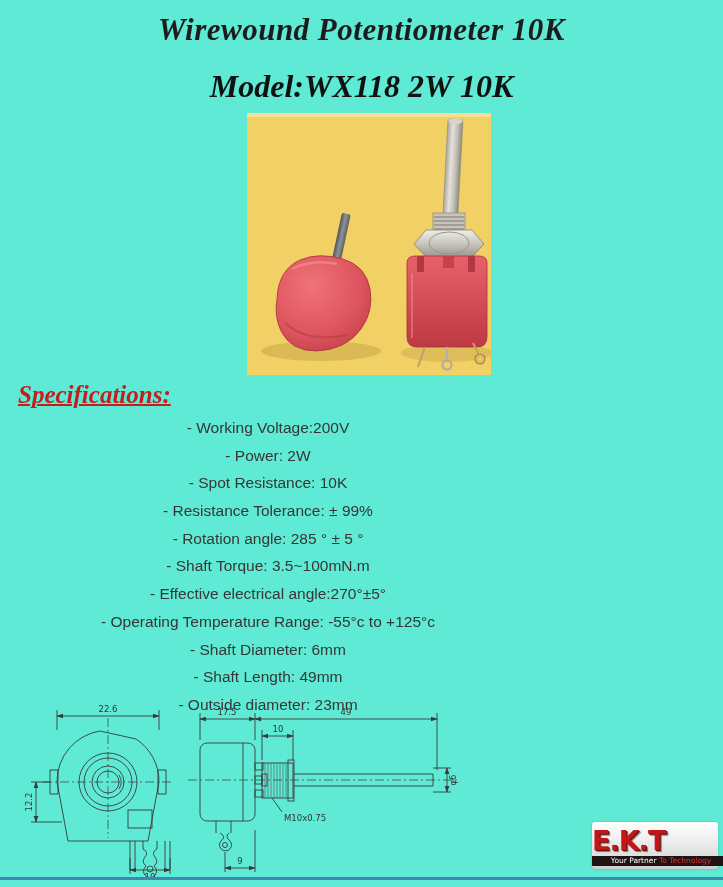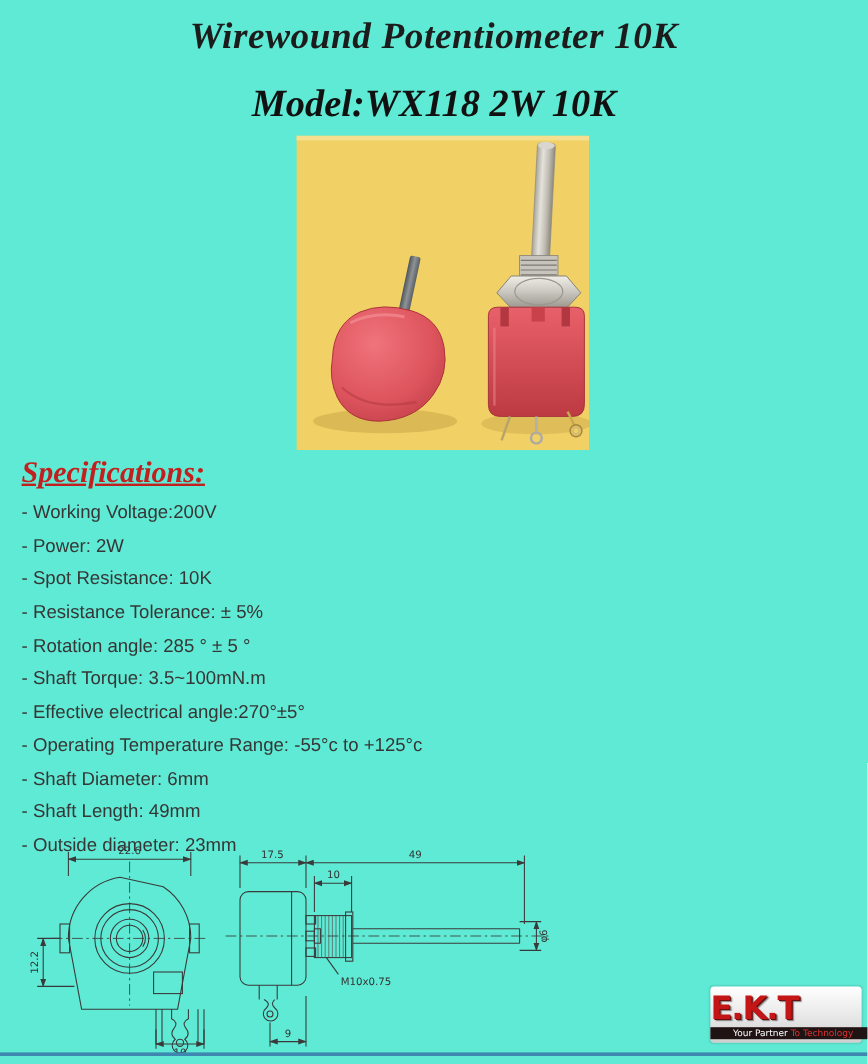--- a/index.html
+++ b/index.html
@@ -11,21 +11,21 @@
     font-size:31px;color:#1c1c1c;letter-spacing:0.5px;}
   .doc-model{position:absolute;top:68px;left:0;width:723px;text-align:center;
     font-family:"Liberation Serif",serif;font-style:italic;font-weight:bold;
     font-size:32px;color:#111;}
   
   .photo{position:absolute;left:247px;top:113px;width:244px;height:262px;}
   
   .spec-heading{position:absolute;left:18px;top:381px;
     font-family:"Liberation Serif",serif;font-style:italic;font-weight:bold;
     font-size:25px;color:#c21f1f;text-decoration:underline;text-decoration-thickness:2px;}
-  .spec-list{position:absolute;left:18px;top:419px;width:500px;}
+  .spec-list{position:absolute;left:18px;top:419px;width:500px;text-align:center;}
   .spec-item{font-size:15.5px;color:#363636;height:27.7px;line-height:18px;
     font-family:"Liberation Sans",sans-serif;}
   
   .drawing{position:absolute;left:18px;top:700px;width:460px;height:180px;}
   .dim-text{font-family:"DejaVu Sans",sans-serif;font-size:8.5px;fill:#333;}
   
   .logo{position:absolute;left:592px;top:822px;width:126px;height:47px;
     background:linear-gradient(180deg,#ffffff 0%,#e7e7e7 55%,#cfcfcf 100%);
     border-radius:3px;display:flex;flex-direction:column;align-items:flex-start;
     justify-content:flex-end;box-shadow:0 0 2px rgba(0,0,0,0.25);}
@@ -117,21 +117,21 @@
       <circle cx="233" cy="246" r="1.8" fill="#f1d065"></circle>
     </g>
   </svg>
 
   <div class="spec-heading">Specifications:</div>
 
   <div class="spec-list">
     <div class="spec-item">- Working Voltage:200V</div>
     <div class="spec-item">- Power: 2W</div>
     <div class="spec-item">- Spot Resistance: 10K</div>
-    <div class="spec-item">- Resistance Tolerance: ± 5%</div>
+    <div class="spec-item">- Resistance Tolerance: ± 99%</div>
     <div class="spec-item">- Rotation angle: 285 ° ± 5 °</div>
     <div class="spec-item">- Shaft Torque: 3.5~100mN.m</div>
     <div class="spec-item">- Effective electrical angle:270°±5°</div>
     <div class="spec-item">- Operating Temperature Range: -55°c to +125°c</div>
     <div class="spec-item">- Shaft Diameter: 6mm</div>
     <div class="spec-item">- Shaft Length: 49mm</div>
     <div class="spec-item">- Outside diameter: 23mm</div>
   </div>
 
   <svg class="drawing" viewBox="0 0 460 180" xmlns="http://www.w3.org/2000/svg">

